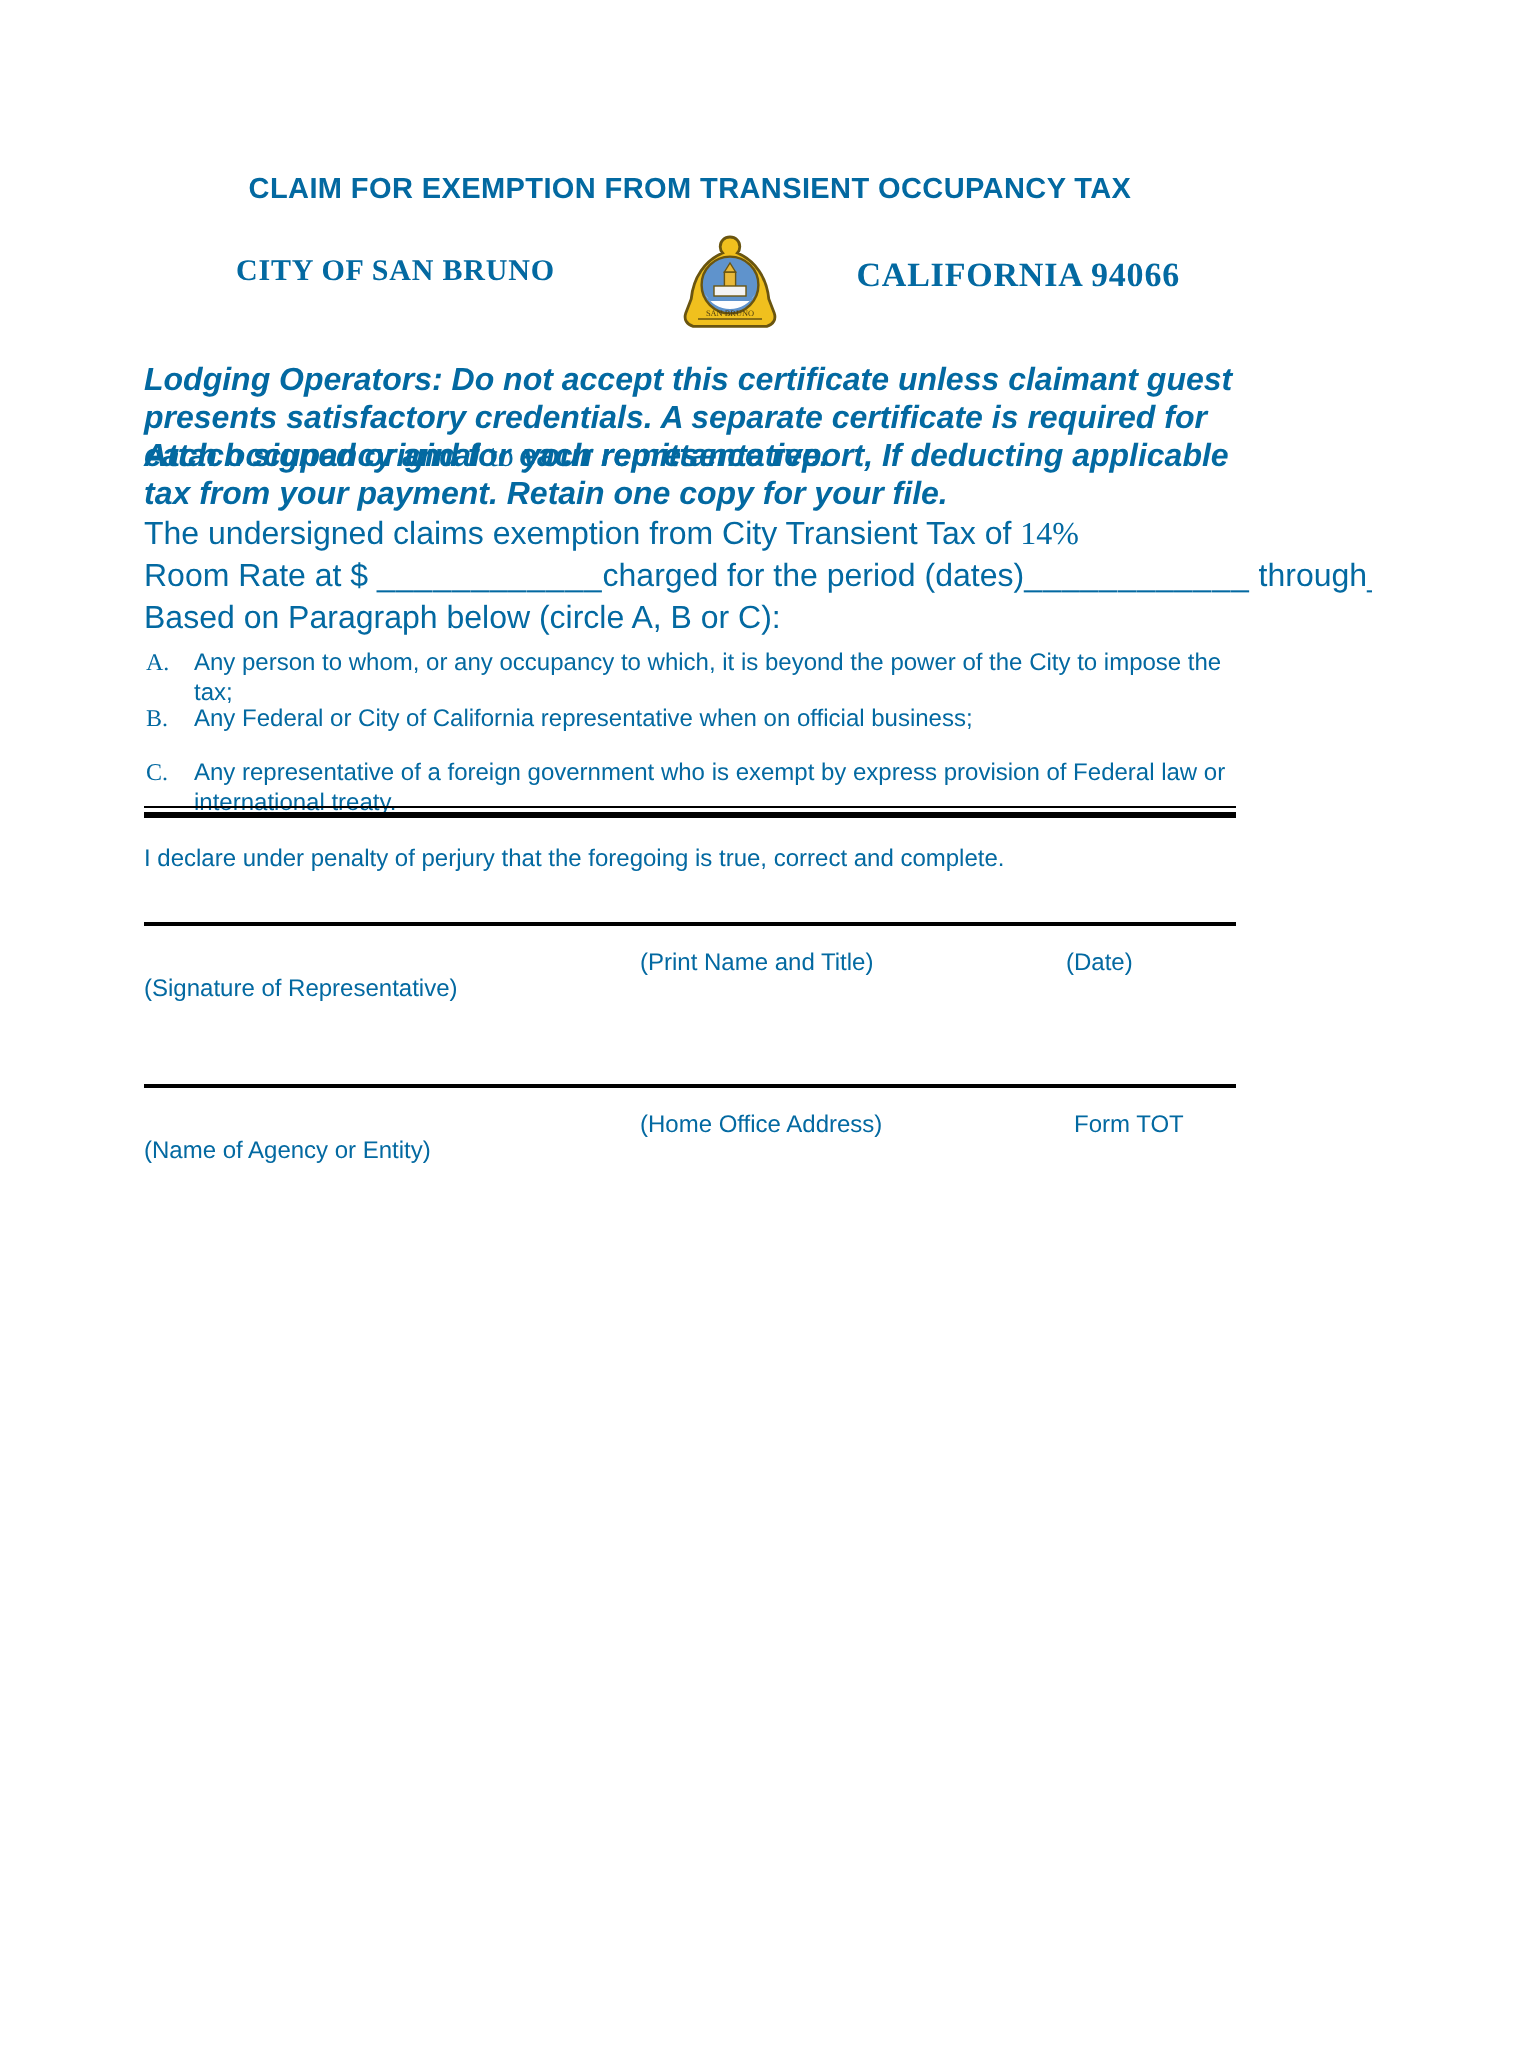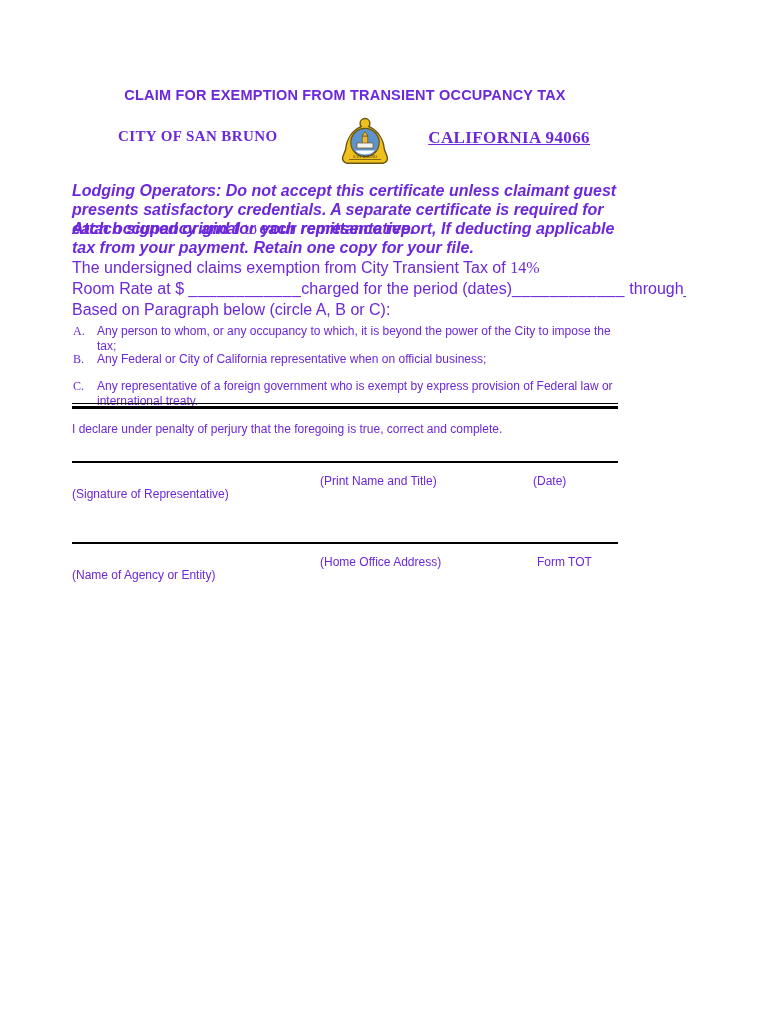--- a/index.html
+++ b/index.html
@@ -1,21 +1,21 @@
 <!DOCTYPE html>
 <html><head>
 <meta charset="utf-8">
 <style>
   html,body{margin:0;padding:0;background:#ffffff;}
   .page{
     position:relative;
     width:686px;height:1024px;
     background:#ffffff;
     font-family:"Liberation Sans", sans-serif;
-    color:#6d28d9;
+    color:#0369a1;
     overflow:hidden;
   }
   .content{position:absolute;left:72px;top:0;width:546px;height:1024px;}
 
   .doc-title{
     position:absolute;top:87px;left:0;width:100%;
     text-align:center;
     font-size:14.5px;font-weight:bold;letter-spacing:0.2px;
   }
 
@@ -23,21 +23,21 @@
     position:absolute;top:116px;left:0;width:100%;height:58px;
   }
   .city-name{
     position:absolute;left:46px;top:12px;
     font-family:"Liberation Serif", serif;
     font-size:15px;font-weight:bold;letter-spacing:0.4px;
   }
   .state-zip{
     position:absolute;right:28px;top:12px;
     font-family:"Liberation Serif", serif;
-    font-size:17px;font-weight:bold;letter-spacing:0.4px;text-decoration:underline;
+    font-size:17px;font-weight:bold;letter-spacing:0.4px;
   }
   .seal{position:absolute;left:265px;top:0px;width:56px;height:57px;}
 
   .notice{
     position:absolute;left:0;width:100%;
     font-size:16px;font-weight:bold;font-style:italic;
     line-height:19px;
   }
   .notice-1{top:181px;}
   .notice-2{top:219px;}

